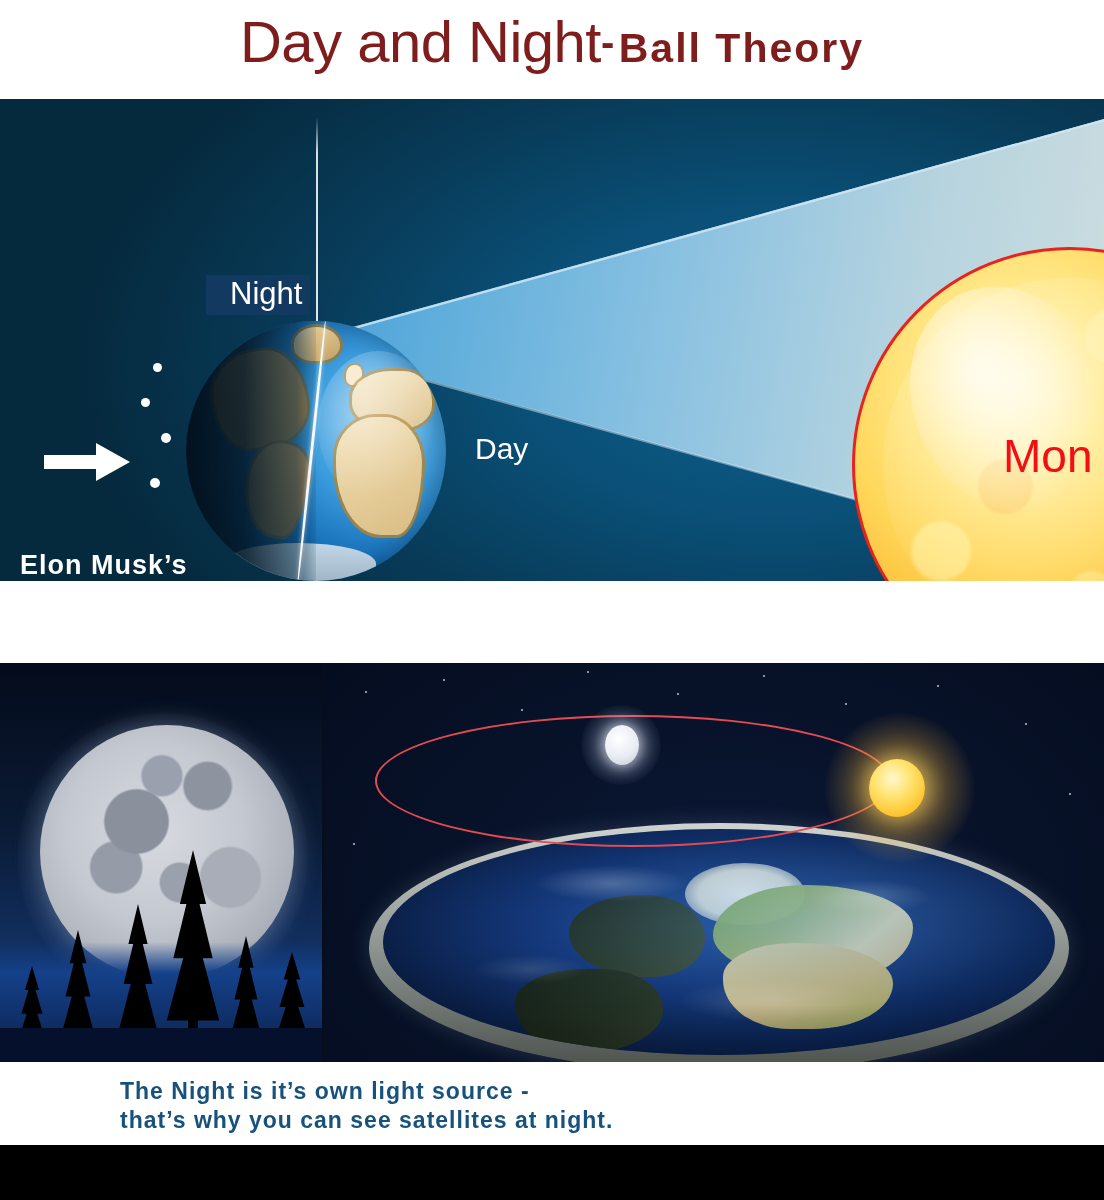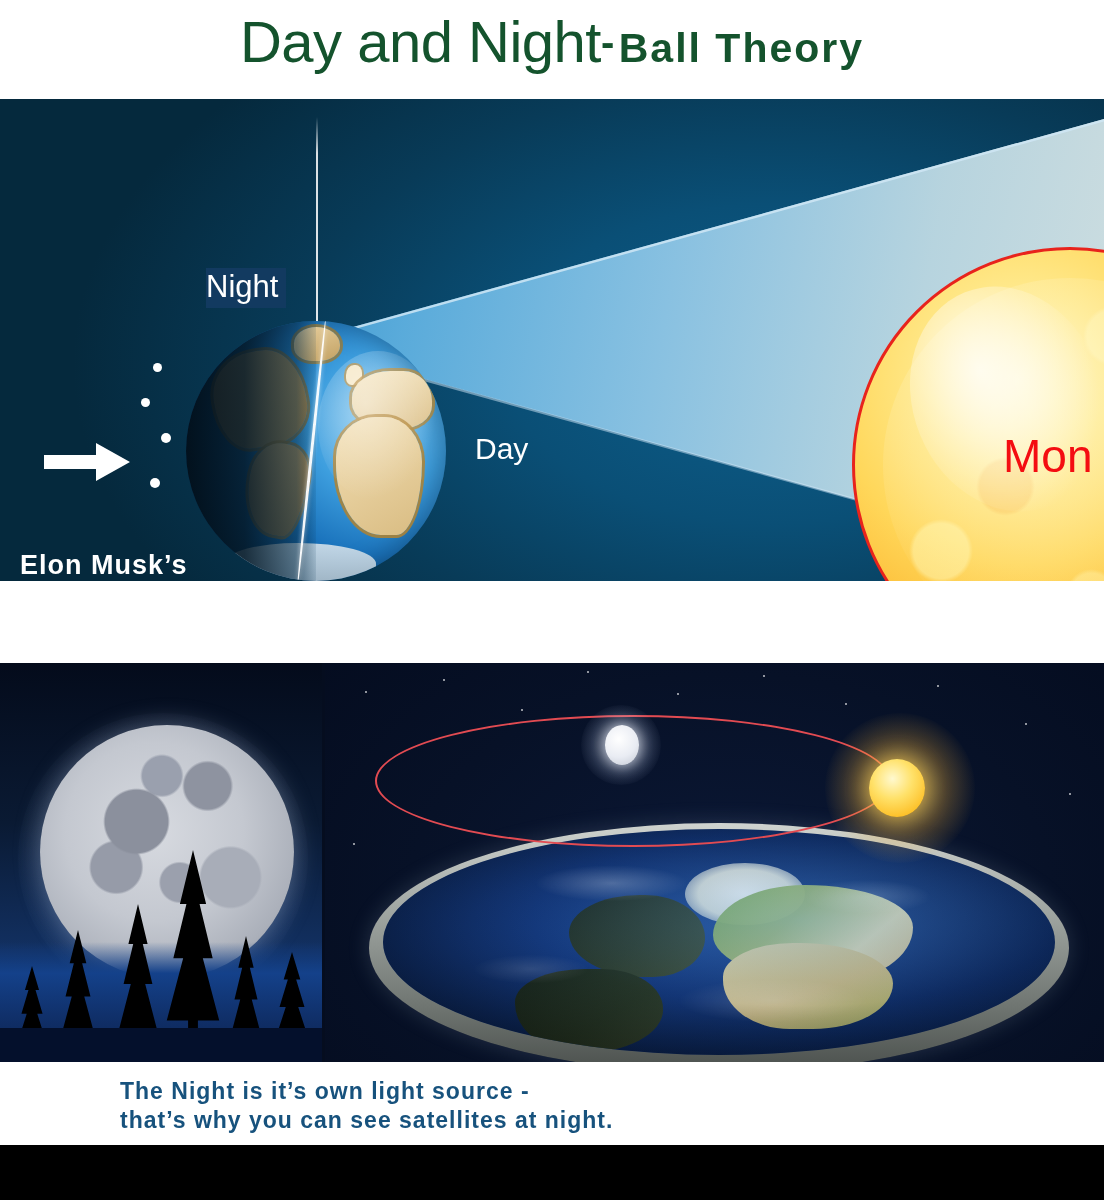--- a/index.html
+++ b/index.html
@@ -2,21 +2,21 @@
 <html><head>
 <meta charset="utf-8">
 <style>
   html,body{margin:0;padding:0;background:#ffffff;}
   body{width:1104px;height:1200px;position:relative;overflow:hidden;
        font-family:"Liberation Sans","DejaVu Sans",sans-serif;}
 
   
   #title-bar{position:absolute;left:0;top:0;width:1104px;height:98px;background:#ffffff;}
   #main-title{position:absolute;left:0;top:8px;width:1104px;text-align:center;
-      color:#14532d;white-space:nowrap;}
+      color:#7f1d1d;white-space:nowrap;}
   .title-big{font-size:58px;font-weight:400;letter-spacing:-0.5px;
       font-family:"Liberation Sans","DejaVu Sans",sans-serif;}
   .title-dash{font-size:40px;font-weight:bold;vertical-align:6px;}
   .title-small{font-size:41px;font-weight:bold;letter-spacing:2px;}
 
   
   #space-panel{position:absolute;left:0;top:99px;width:1104px;height:482px;overflow:hidden;
      background:
        radial-gradient(ellipse 700px 420px at 70% 55%, #0d5f8c 0%, #0a4f76 38%, #083b58 68%, #05293d 100%),
        linear-gradient(180deg,#0b4e74 0%,#073a57 55%,#042436 100%);}
@@ -92,21 +92,21 @@
        radial-gradient(circle at 82% 72%, rgba(250,180,60,.5) 0 9%, rgba(0,0,0,0) 10%);}
   #sun-ring{position:absolute;left:28px;top:28px;right:28px;bottom:28px;border-radius:50%;
      background:radial-gradient(circle at 40% 34%, rgba(255,250,210,.55), rgba(255,220,120,.12) 62%, rgba(255,210,90,0) 78%);}
   #sun-gloss{position:absolute;left:58px;top:34px;width:190px;height:230px;border-radius:50%;
      background:radial-gradient(ellipse at 42% 34%, rgba(255,255,255,.75) 0%, rgba(255,255,255,.28) 45%, rgba(255,255,255,0) 72%);
      transform:rotate(-22deg);}
   #sun-label{position:absolute;left:1003px;top:330px;color:#f40d11;font-size:46px;}
 
   
   #rotation-label{position:absolute;left:38px;top:121px;color:#8fd0f2;font-size:52px;}
-  #night-box{position:absolute;left:206px;top:169px;padding:1px 8px 3px 0;
+  #night-box{position:absolute;left:206px;top:176px;padding:1px 8px 3px 24px;
      background:#123a60;}
   #night-label{color:#ffffff;font-size:31px;}
   #day-label{position:absolute;left:475px;top:333px;color:#ffffff;font-size:30px;}
   #rotation-arrow{position:absolute;left:44px;top:340px;width:86px;height:46px;}
   .sat-dot{position:absolute;background:#ffffff;border-radius:50%;}
   #sat1{left:153px;top:264px;width:9px;height:9px;}
   #sat2{left:141px;top:299px;width:9px;height:9px;}
   #sat3{left:161px;top:334px;width:10px;height:10px;}
   #sat4{left:150px;top:379px;width:10px;height:10px;}
   #musk-note{position:absolute;left:20px;top:450px;color:#ffffff;font-size:27px;

